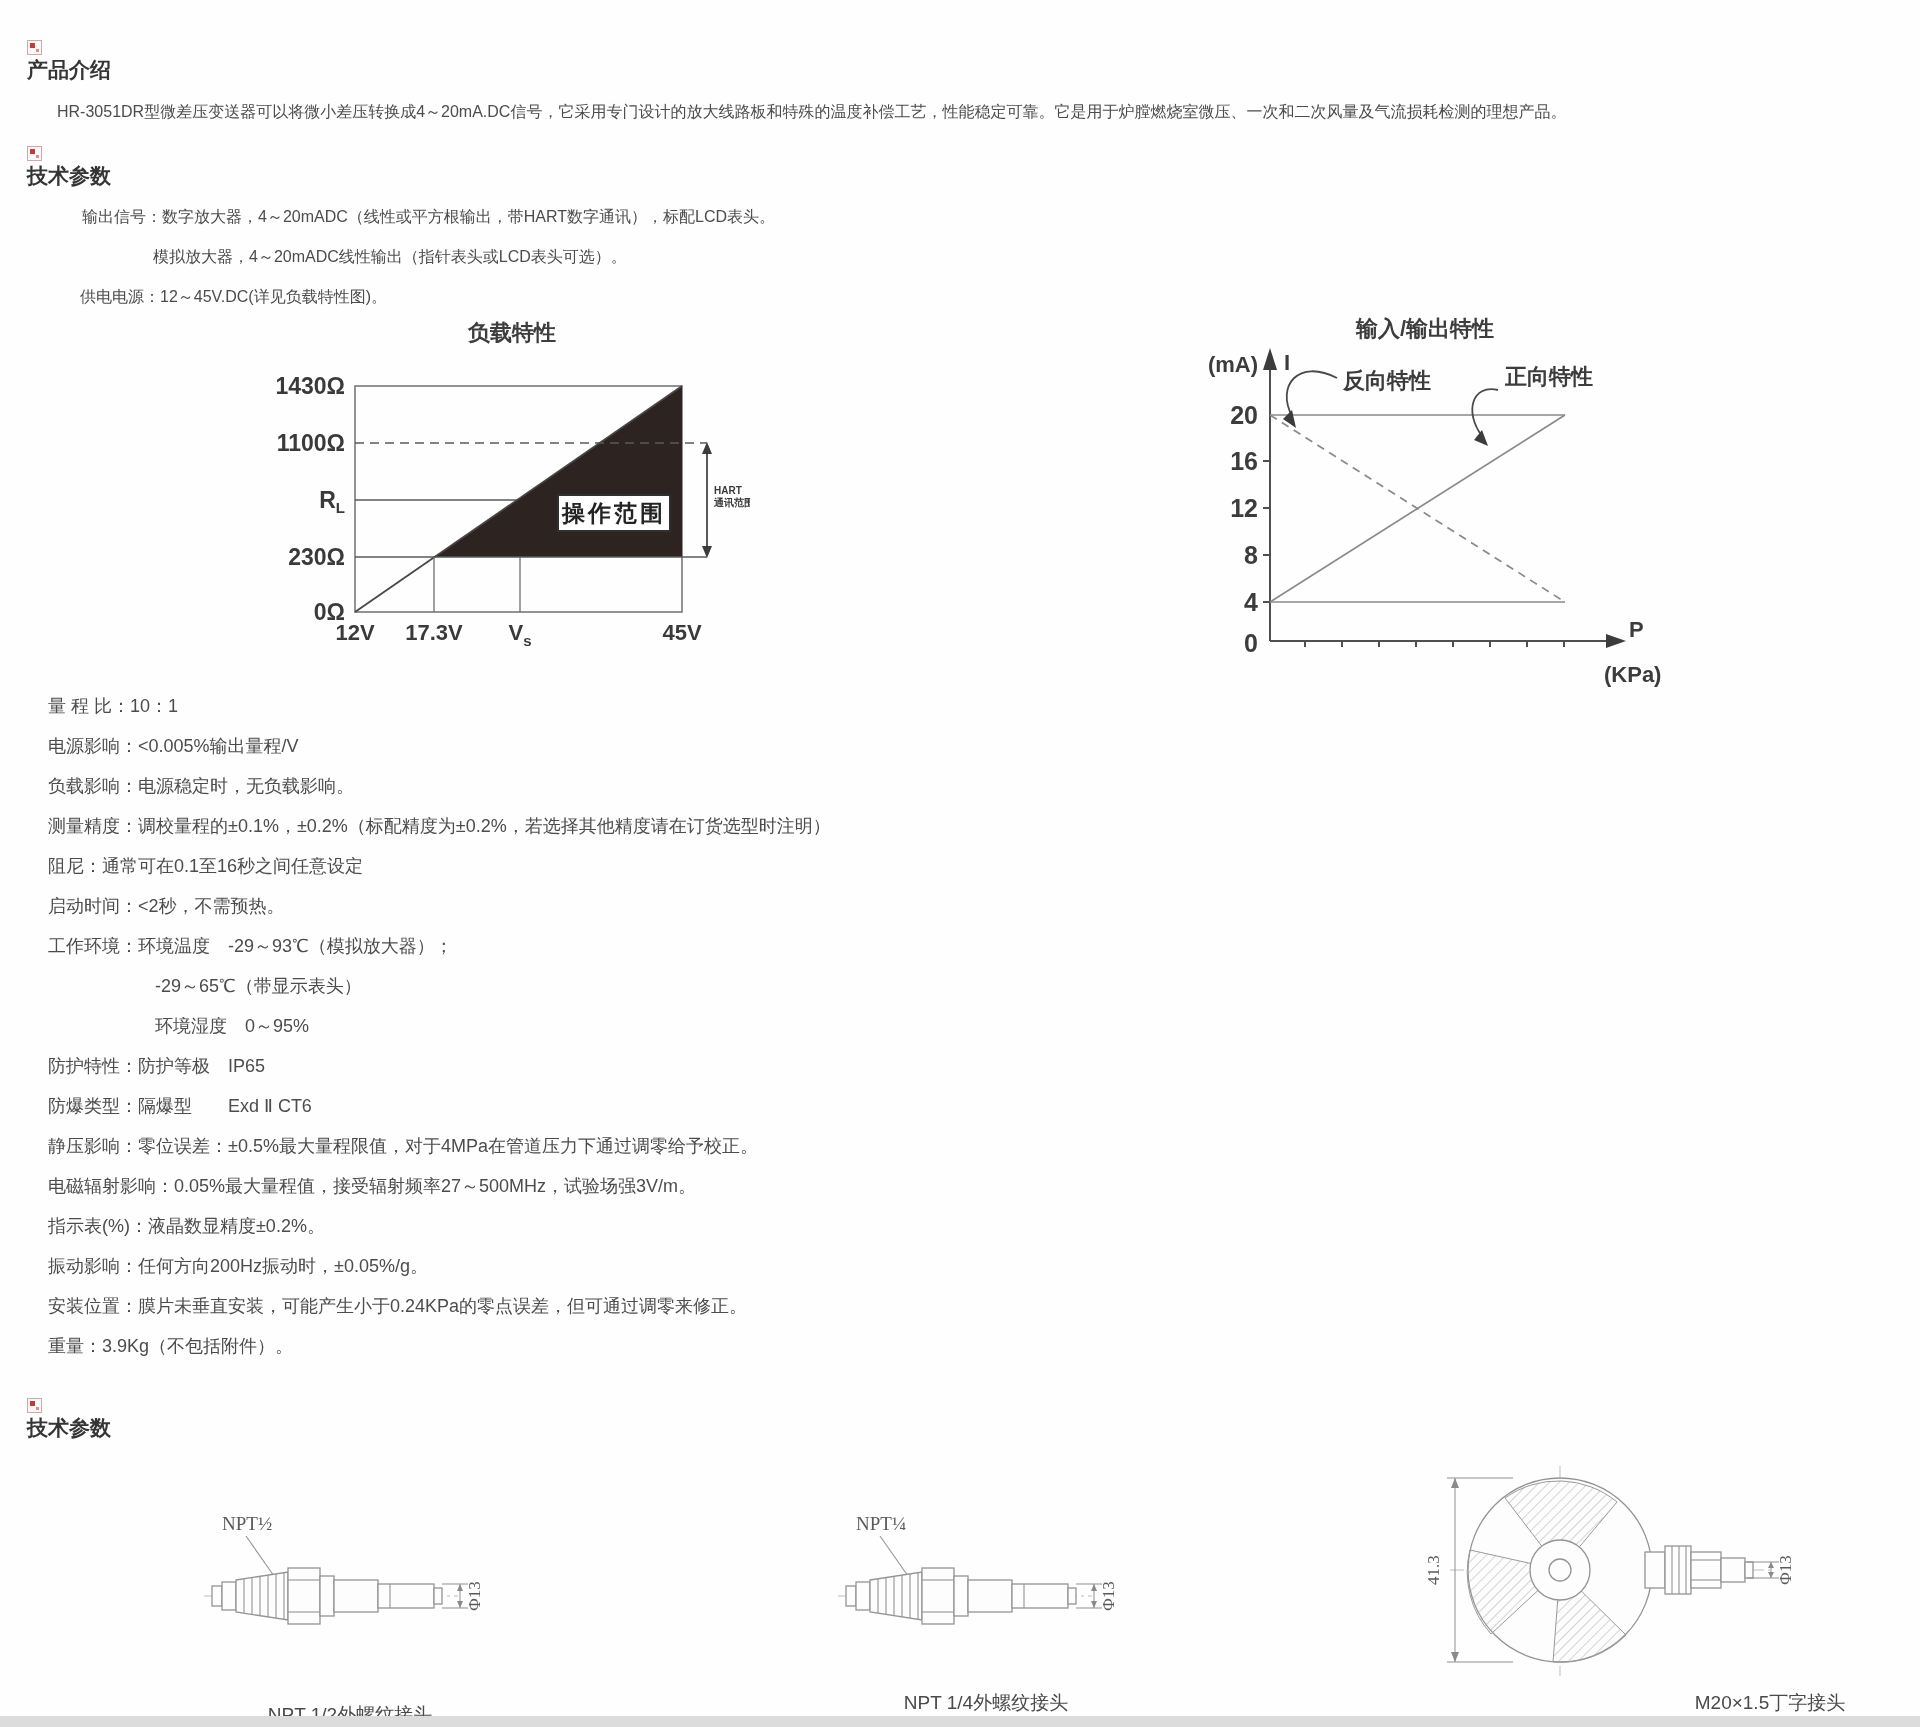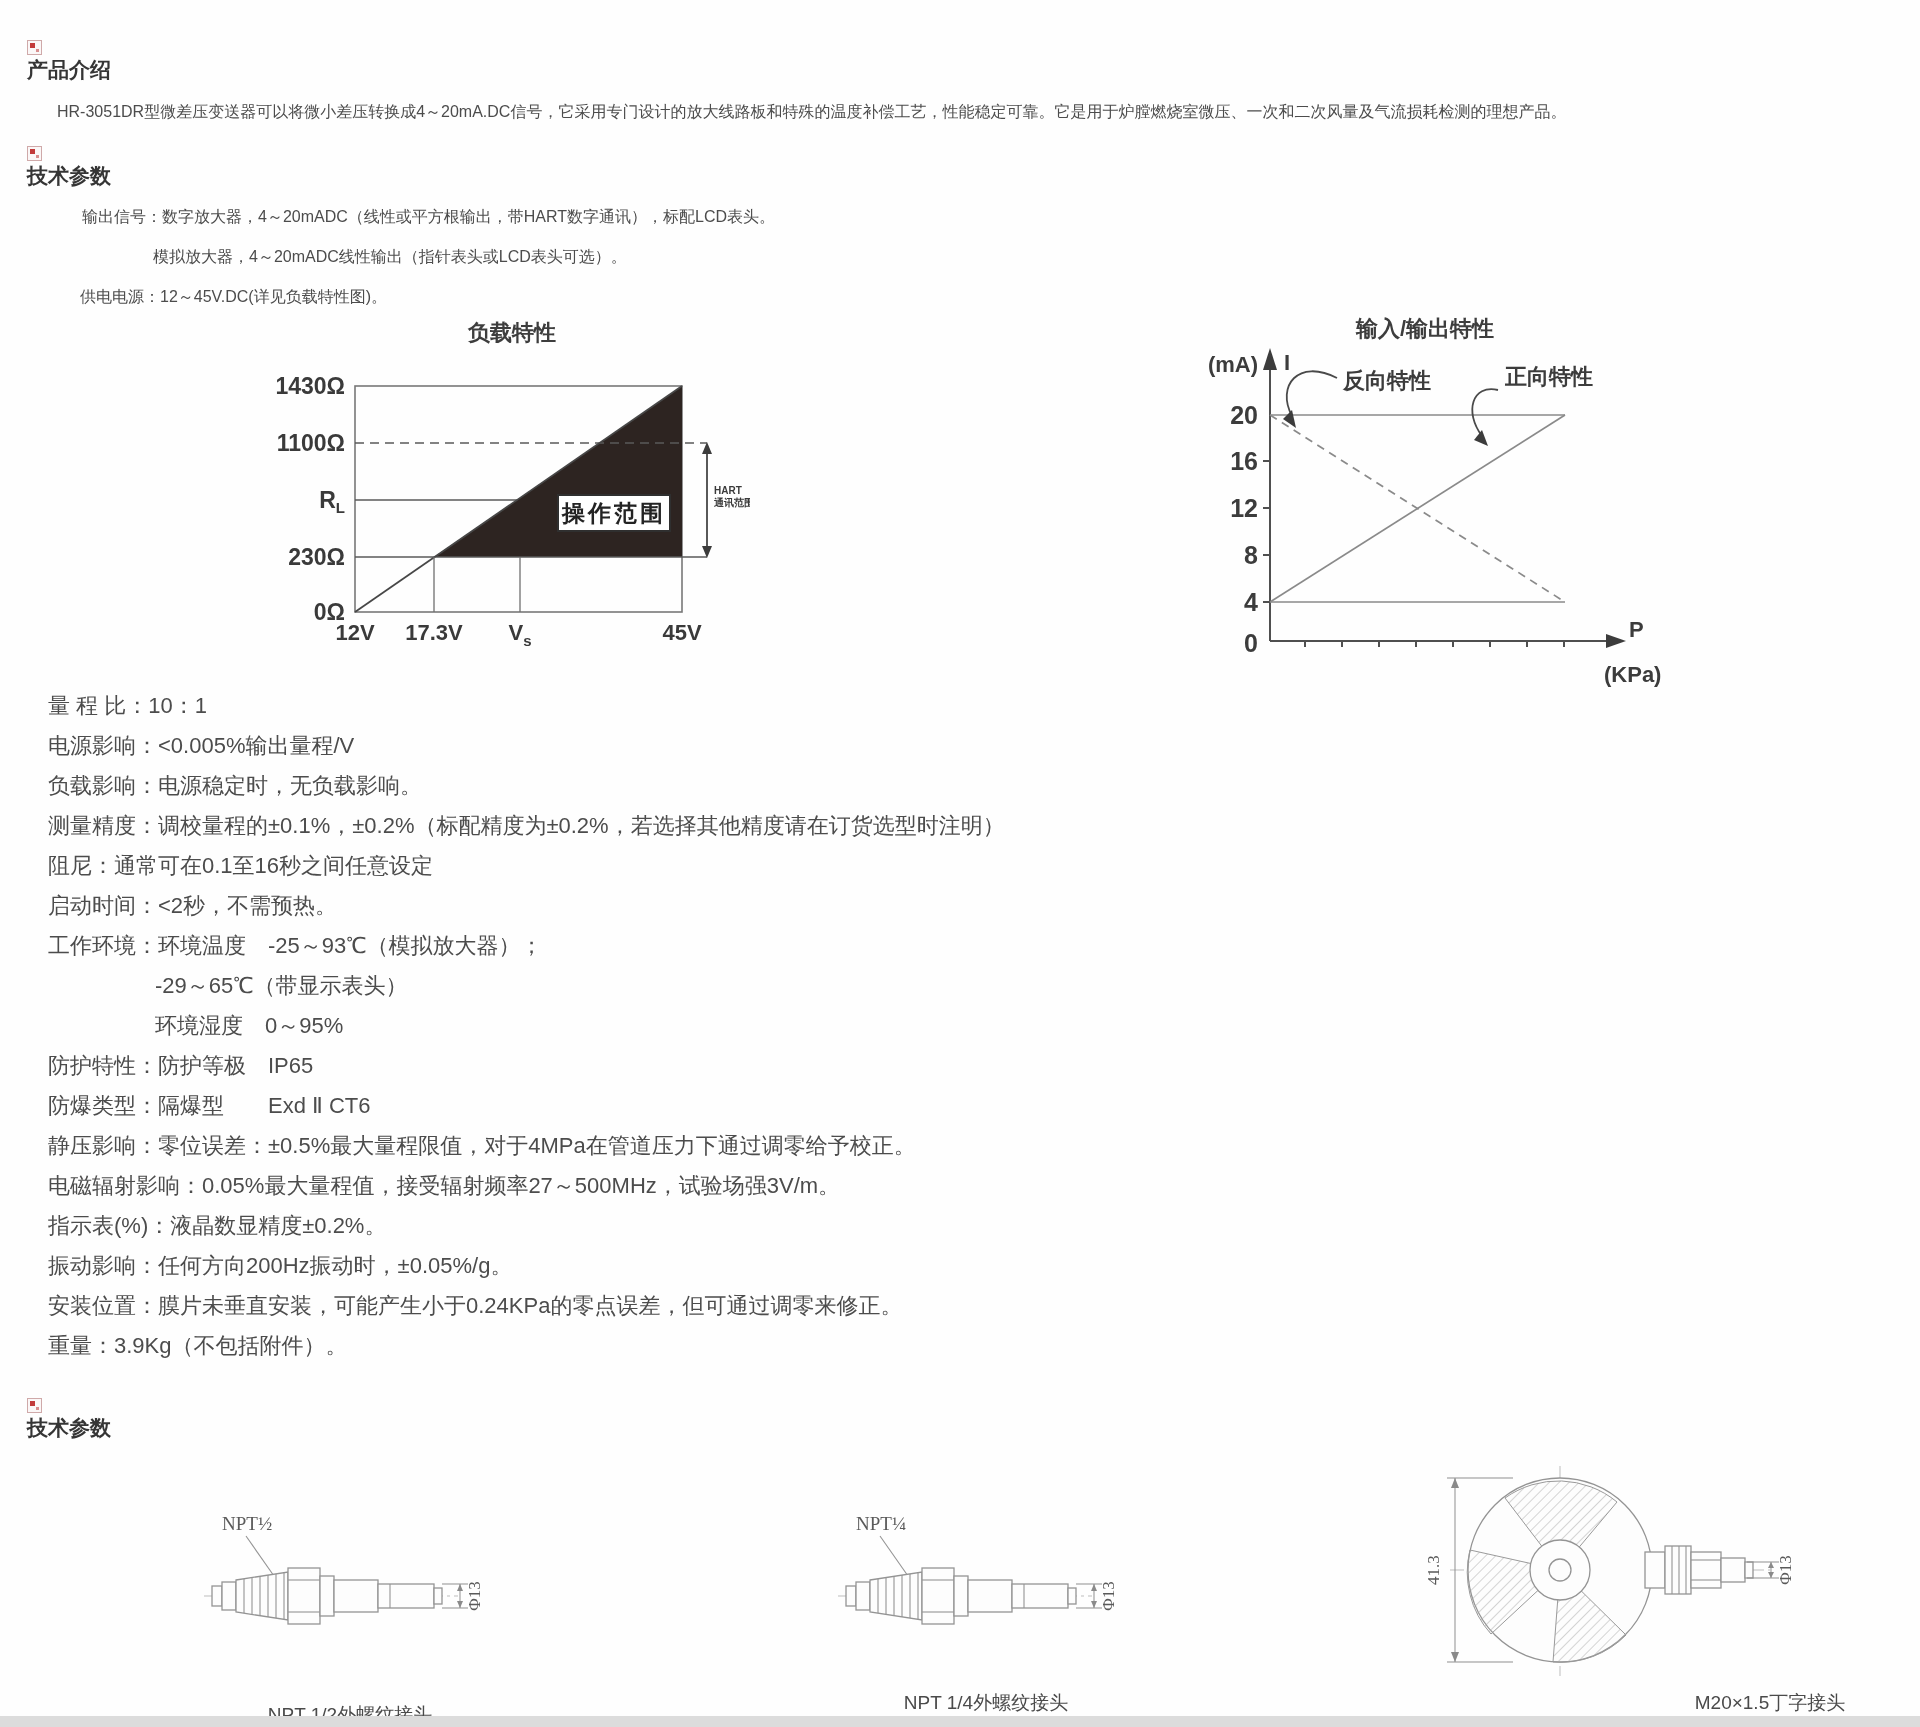--- a/index.html
+++ b/index.html
@@ -6,21 +6,21 @@
   body{font-family:"Liberation Sans",sans-serif;color:#4a4a4a;}
   #page{position:relative;width:1920px;height:1727px;background:#fefefe;overflow:hidden;}
 
   .marker-icon{position:absolute;width:13px;height:13px;border:1px solid #cfa9a9;background:#fbf7f7;}
   .marker-icon::before{content:"";position:absolute;left:2px;top:2px;width:5px;height:5px;background:#c23a3a;}
   .marker-icon::after{content:"";position:absolute;right:2px;bottom:2px;width:3px;height:3px;background:#d98f8f;}
 
   .sec-heading{position:absolute;font-size:21px;font-weight:bold;color:#353535;white-space:nowrap;}
   .body-text{position:absolute;font-size:16px;color:#4c4c4c;white-space:nowrap;}
 
-  .spec-list{position:absolute;left:48px;top:686px;font-size:22px;color:#4c4c4c;}
+  .spec-list{position:absolute;left:48px;top:686px;font-size:18px;color:#4c4c4c;}
   .spec-line{height:40px;line-height:40px;white-space:nowrap;}
   .spec-line.indent1{padding-left:107px;}
 
   .chart{position:absolute;}
   .c-title{font:bold 22px "Liberation Sans",sans-serif;fill:#3d3d3d;}
   .c1-ylab{font:bold 23px "Liberation Sans",sans-serif;fill:#3a3a3a;}
   .c1-xlab{font:bold 22px "Liberation Sans",sans-serif;fill:#3a3a3a;}
   .c1-box{fill:none;stroke:#787878;stroke-width:1.6;}
   .c1-grid{stroke:#5a5a5a;stroke-width:1.6;}
   .c1-diag{stroke:#474747;stroke-width:1.8;}
@@ -146,21 +146,21 @@
     <polygon class="ah" points="308,146 294,140 302,130"></polygon>
   </svg>
 
   <div class="spec-list">
     <div class="spec-line">量 程 比：10：1</div>
     <div class="spec-line">电源影响：&lt;0.005%输出量程/V</div>
     <div class="spec-line">负载影响：电源稳定时，无负载影响。</div>
     <div class="spec-line">测量精度：调校量程的±0.1%，±0.2%（标配精度为±0.2%，若选择其他精度请在订货选型时注明）</div>
     <div class="spec-line">阻尼：通常可在0.1至16秒之间任意设定</div>
     <div class="spec-line">启动时间：&lt;2秒，不需预热。</div>
-    <div class="spec-line">工作环境：环境温度　-25～93℃（模拟放大器）；</div>
+    <div class="spec-line">工作环境：环境温度　-29～93℃（模拟放大器）；</div>
     <div class="spec-line indent1">-29～65℃（带显示表头）</div>
     <div class="spec-line indent1">环境湿度　0～95%</div>
     <div class="spec-line">防护特性：防护等极　IP65</div>
     <div class="spec-line">防爆类型：隔爆型　　Exd Ⅱ CT6</div>
     <div class="spec-line">静压影响：零位误差：±0.5%最大量程限值，对于4MPa在管道压力下通过调零给予校正。</div>
     <div class="spec-line">电磁辐射影响：0.05%最大量程值，接受辐射频率27～500MHz，试验场强3V/m。</div>
     <div class="spec-line">指示表(%)：液晶数显精度±0.2%。</div>
     <div class="spec-line">振动影响：任何方向200Hz振动时，±0.05%/g。</div>
     <div class="spec-line">安装位置：膜片未垂直安装，可能产生小于0.24KPa的零点误差，但可通过调零来修正。</div>
     <div class="spec-line">重量：3.9Kg（不包括附件）。</div>

